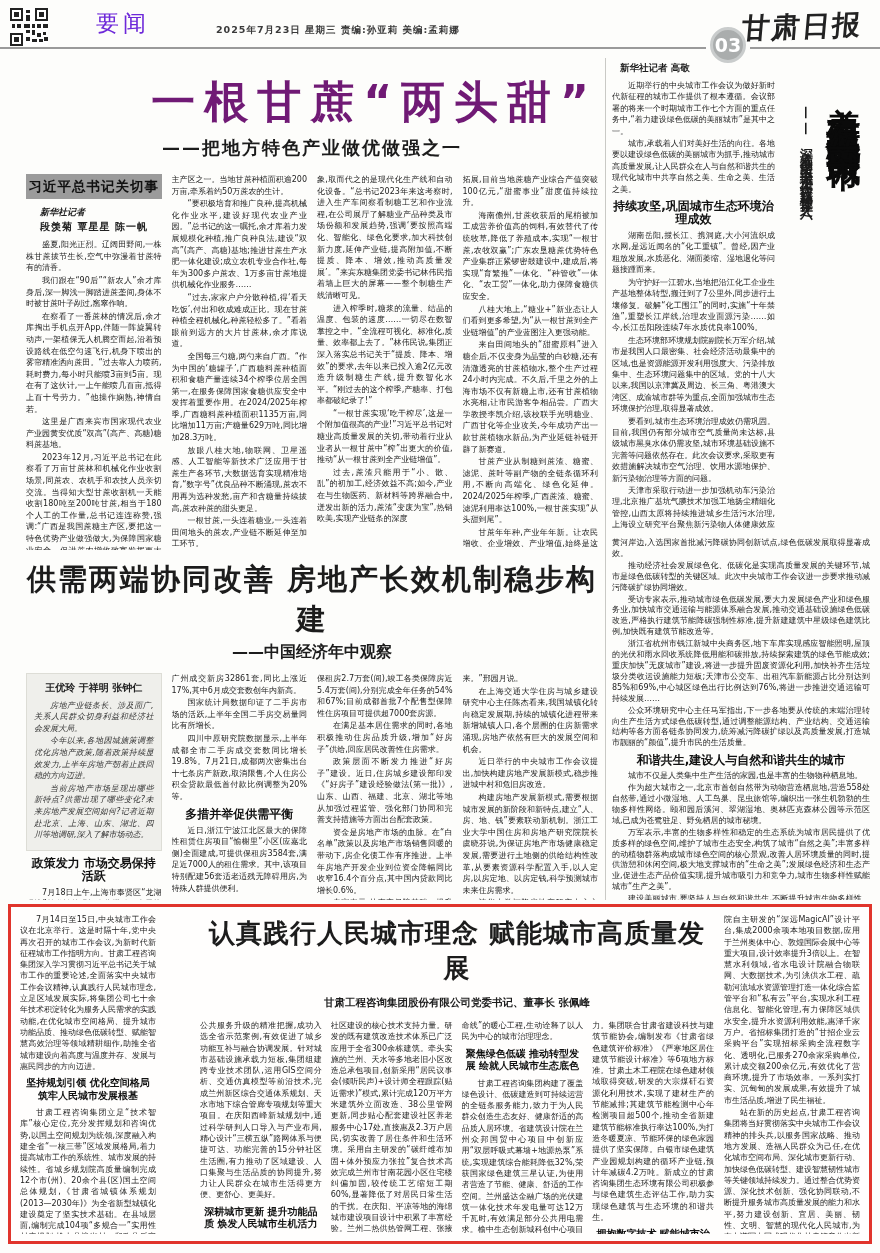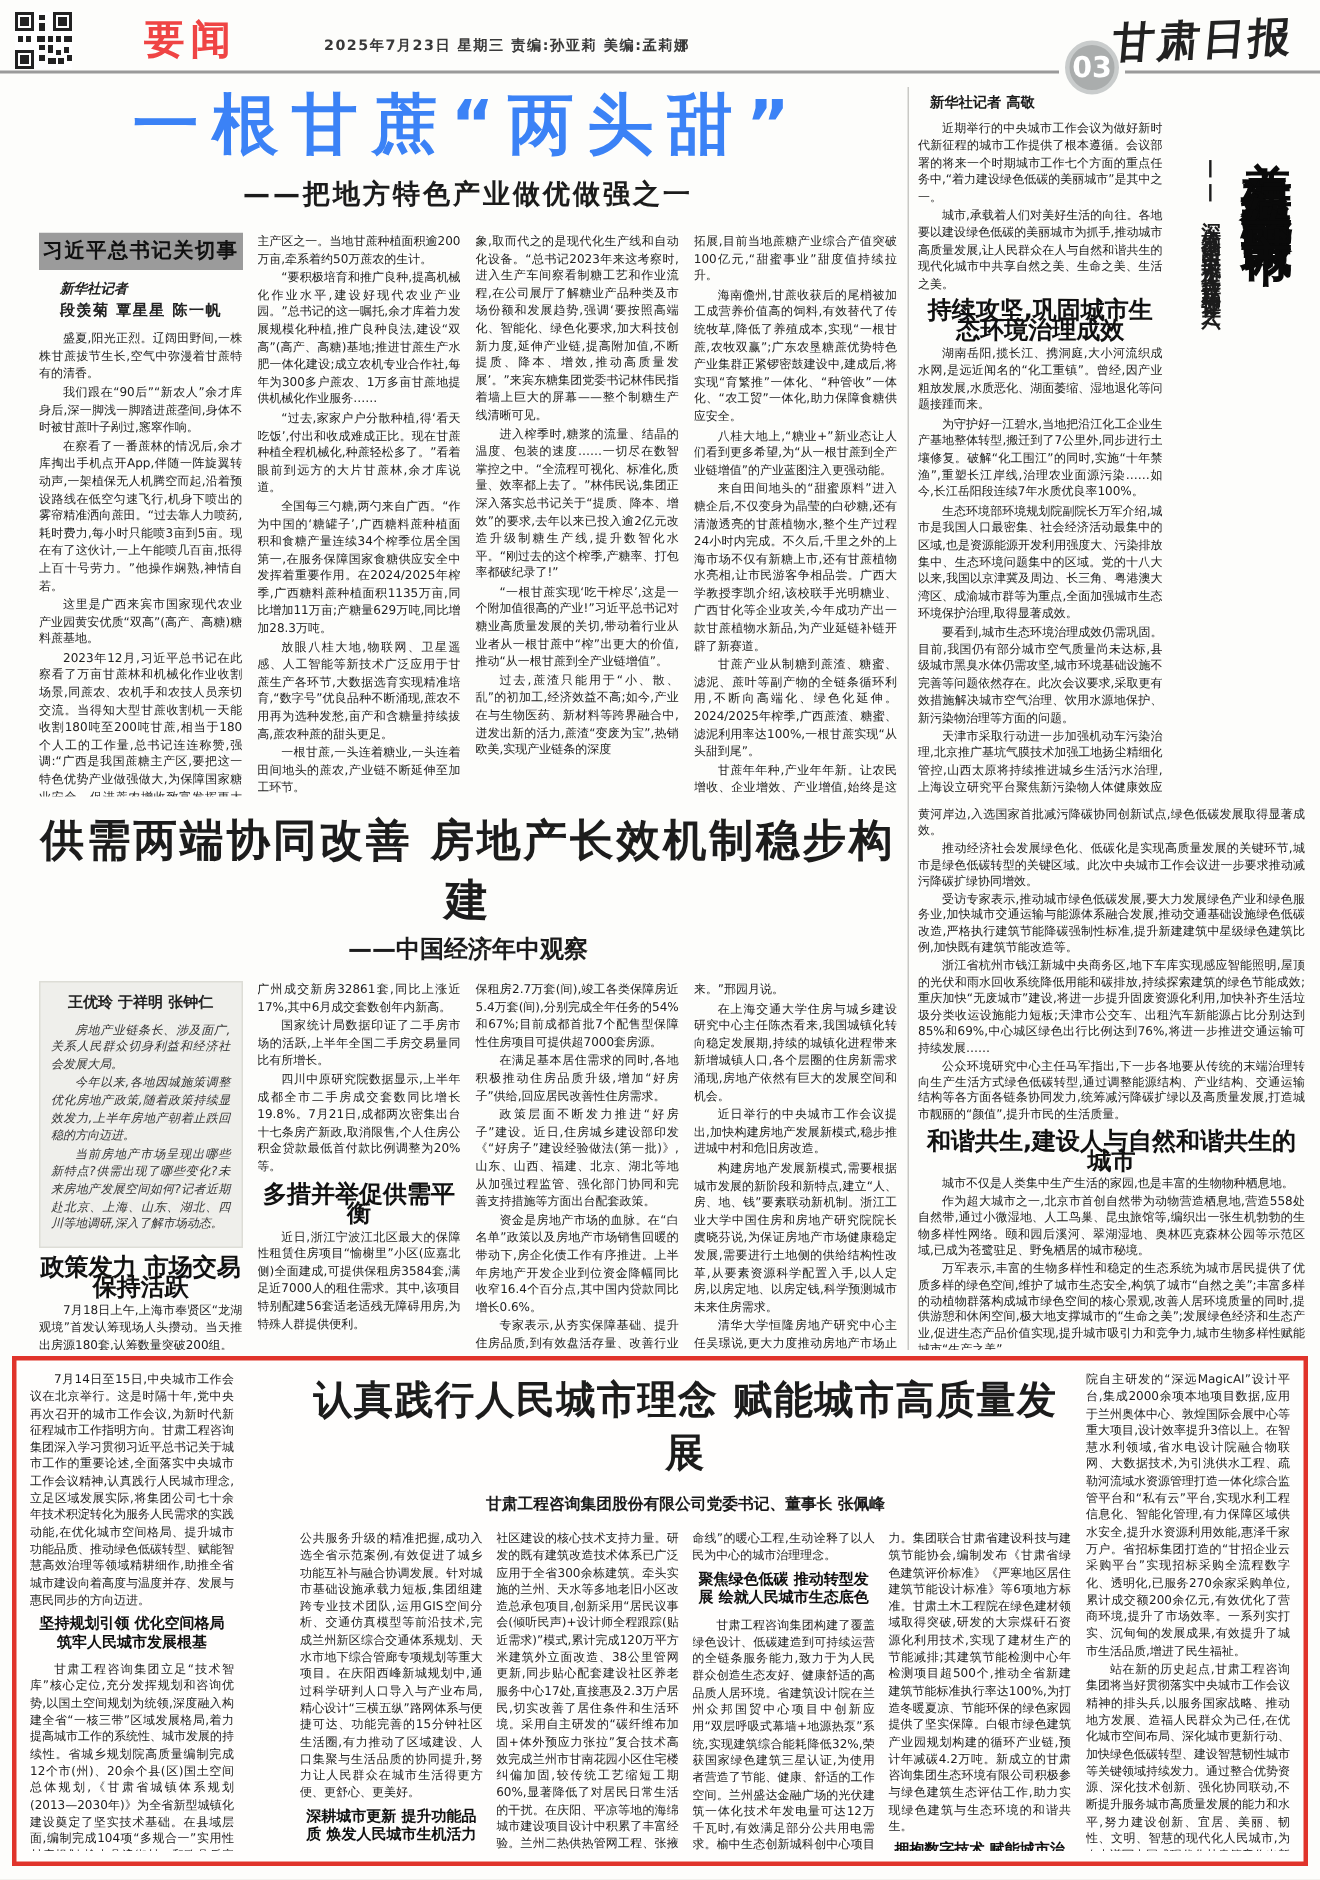--- a/index.html
+++ b/index.html
@@ -3,21 +3,21 @@
 <meta charset="utf-8">
 <style>
   * { margin:0; padding:0; box-sizing:border-box; }
   html,body { background:#e8e8e4; }
   body { font-family:"DejaVu Sans","Liberation Sans",sans-serif; }
   .page { position:relative; width:880px; height:1253px; background:#fdfdfb; color:#1c1c1c; overflow:hidden; margin:0 auto; }
 
   
   .hdr { position:relative; height:52px; }
   .qr { position:absolute; left:10px; top:8px; width:38px; height:38px; }
-  .section-name { position:absolute; left:96px; top:8px; font-size:27px; font-weight:700; color:#ef4444; letter-spacing:4px; }
+  .section-name { position:absolute; left:96px; top:8px; font-size:23px; font-weight:400; color:#6d28d9; letter-spacing:4px; }
   .dateline { position:absolute; left:216px; top:24px; font-size:9.5px; font-weight:bold; color:#3a3a3a; letter-spacing:1px; }
   .rule-l { position:absolute; left:0; top:47px; width:706px; border-top:2px solid #9a9a9a; }
   .rule-r { position:absolute; left:750px; top:47px; width:130px; border-top:2px solid #9a9a9a; }
   .badge { position:absolute; left:710px; top:27px; width:36px; height:36px; border-radius:50%;
            background:#aaadad; border:3px solid #c9cccc; color:#fff; font-size:19px; font-weight:900;
            display:flex; align-items:center; justify-content:center; }
   .masthead { position:absolute; right:18px; top:8px; font-size:28px; font-weight:900; color:#222;
               transform:skewX(-7deg) rotate(-2deg); letter-spacing:2px; font-family:"DejaVu Serif","Liberation Serif",serif; }
 
   
@@ -25,24 +25,24 @@
   .zone-left { width:572px; flex:0 0 572px; }
   .vdiv { width:1px; background:#c9c9c5; margin:4px 6px 0 7px; }
   .zone-right { flex:1; overflow:hidden; }
 
   
   .cols { display:flex; gap:10px; overflow:hidden; }
   .col { flex:1; overflow:hidden; font-size:8px; line-height:11.6px; text-align:justify; color:#222; }
   .blk { margin-bottom:1px; }
   .blk-p { text-indent:2em; }
   .blk-cont { text-indent:0; }
-  .blk-h { font-weight:900; text-align:center; text-indent:0; font-size:16px; line-height:13px; margin:5px 0 4px; color:#111; }
-
-  
-  .a1-title { text-align:center; font-size:44px; font-weight:900; letter-spacing:9px; margin:0 0 4px; color:#3b82f6; }
+  .blk-h { font-weight:900; text-align:center; text-indent:0; font-size:12px; line-height:13px; margin:5px 0 4px; color:#111; }
+
+  
+  .a1-title { text-align:right; font-size:44px; font-weight:900; letter-spacing:9px; margin:19px 0 4px; color:#701a75; }
   .a1-sub { text-align:center; font-size:18px; font-weight:700; letter-spacing:2px; margin-bottom:14px; }
   .a1 .cols { height:376px; }
   .kicker { background:#9b9b9b; color:#101010; font-size:13.5px; font-weight:900; text-align:center;
             line-height:25px; height:25px; letter-spacing:1px; margin-bottom:8px; }
   .byl-role { font-weight:bold; font-style:italic; font-size:9px; margin:2px 0 2px 14px; }
   .byl-names { font-weight:900; font-size:10px; margin:0 0 7px 14px; letter-spacing:1px; }
 
   
   .a2-byline { font-weight:bold; font-size:9.5px; margin:8px 0 5px 8px; }
   .a2-upper { display:flex; height:452px; overflow:hidden; }

